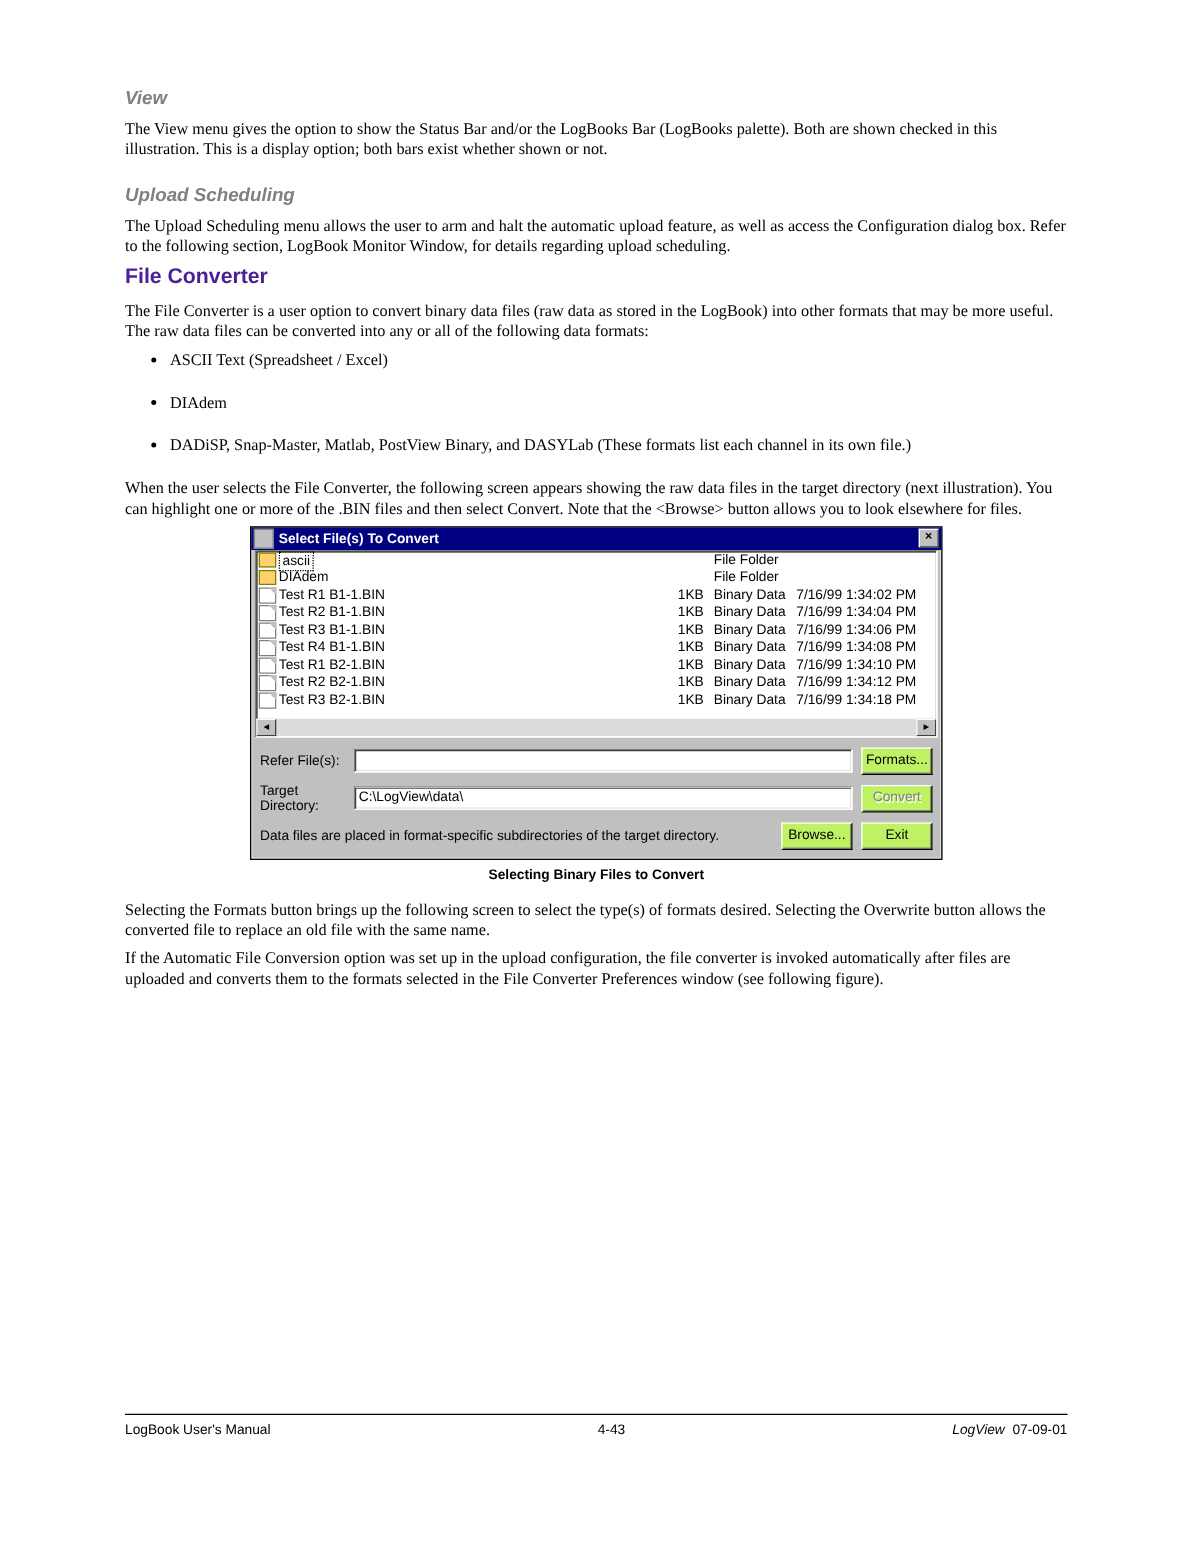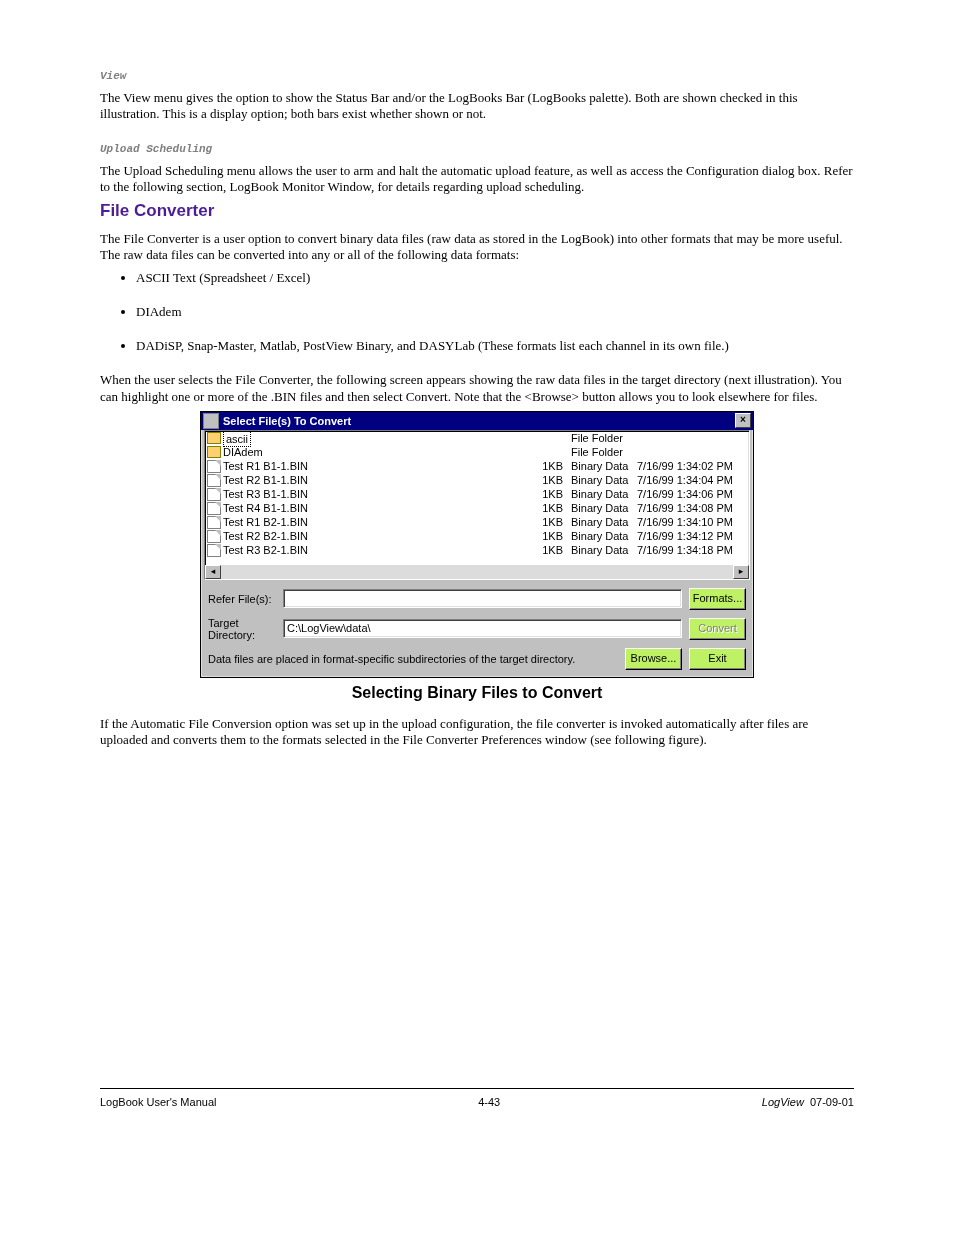--- a/index.html
+++ b/index.html
@@ -15,22 +15,22 @@
     margin: 0 auto;
   }
   h2 {
     font-family: Arial, sans-serif;
     font-size: 17px;
     color: #4c1d95;
     font-weight: bold;
     margin: 0 0 10px 0;
   }
   h3 {
-    font-family: Liberation Mono, monospace;
-    font-size: 11px;
+    font-family: Liberation Sans, sans-serif;
+    font-size: 15px;
     color: #808080;
     font-weight: bold;
     font-style: italic;
     margin: 20px 0 8px 0;
   }
   p {
     margin: 6px 0;
     line-height: 1.25;
   }
   ul {
@@ -39,21 +39,21 @@
   }
   li {
     margin: 2px 0 18px 0;
     line-height: 1.25;
   }
   li:nth-child(2) { margin-bottom: 18px; }
   .figure-caption {
     text-align: center;
     font-family: Arial, sans-serif;
     font-weight: bold;
-    font-size: 16px;
+    font-size: 11px;
     margin: 6px 0 14px 0;
   }
 
   
   .win98 {
     width: 552px;
     margin: 4px auto;
     border: 1px solid #000;
     background: #c0c0c0;
     font-family: "MS Sans Serif", Tahoma, Arial, sans-serif;
@@ -364,20 +364,21 @@
       <div class="lastrow">
         <span class="msg">Data files are placed in format-specific subdirectories of the target directory.</span>
         <div class="wbtn">Browse...</div>
         <div class="wbtn">Exit</div>
       </div>
     </div>
   </div>
 
   <div class="figure-caption">Selecting Binary Files to Convert</div>
 
+  <p>Selecting the Formats button brings up the following screen to select the type(s) of formats desired.  Selecting the Overwrite button allows the converted file to replace an old file with the same name.</p>
   <p>If the Automatic File Conversion option was set up in the upload configuration, the file converter is invoked automatically after files are uploaded and converts them to the formats selected in the File Converter Preferences window (see following figure).</p>
 
   <hr class="footrule">
   <div class="footer">
     <span>LogBook User's Manual</span>
     <span>4-43</span>
     <span>
       <em>LogView</em>&nbsp;
       <span>07-09-01</span>
     </span>

